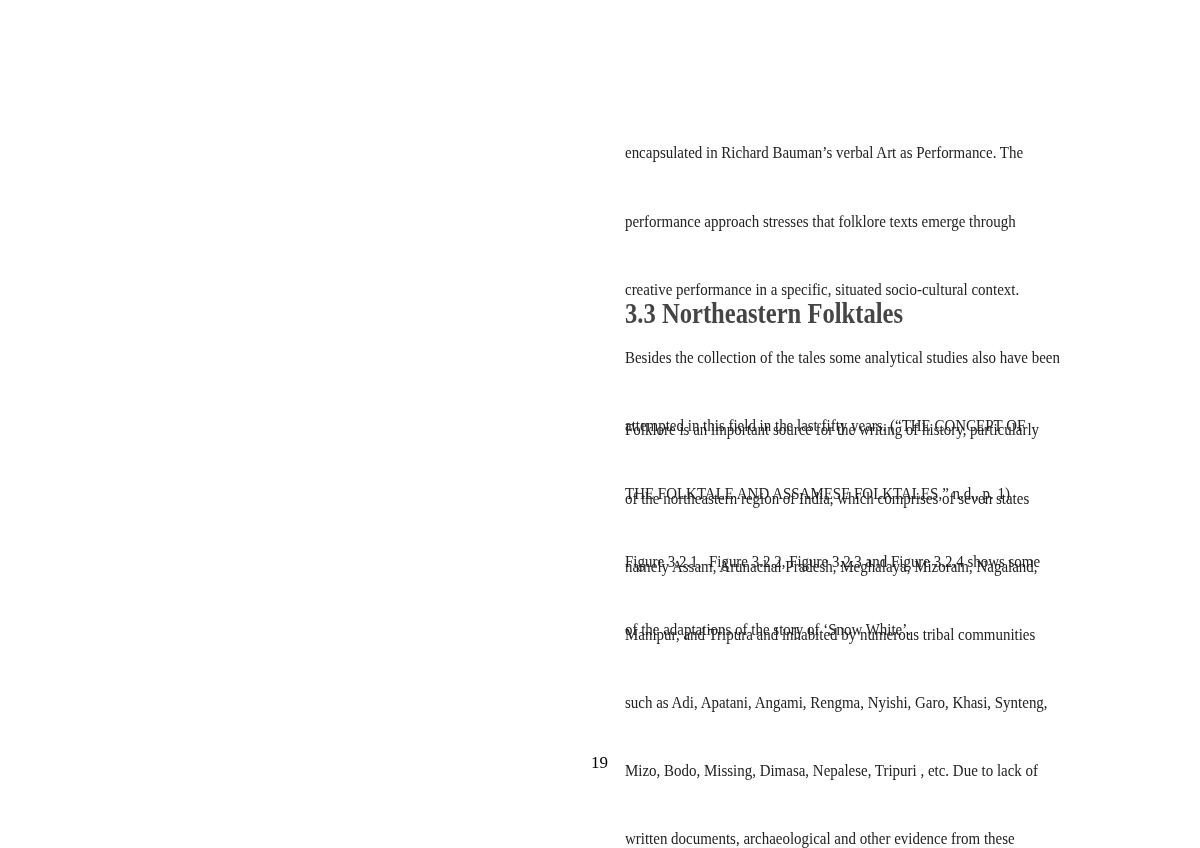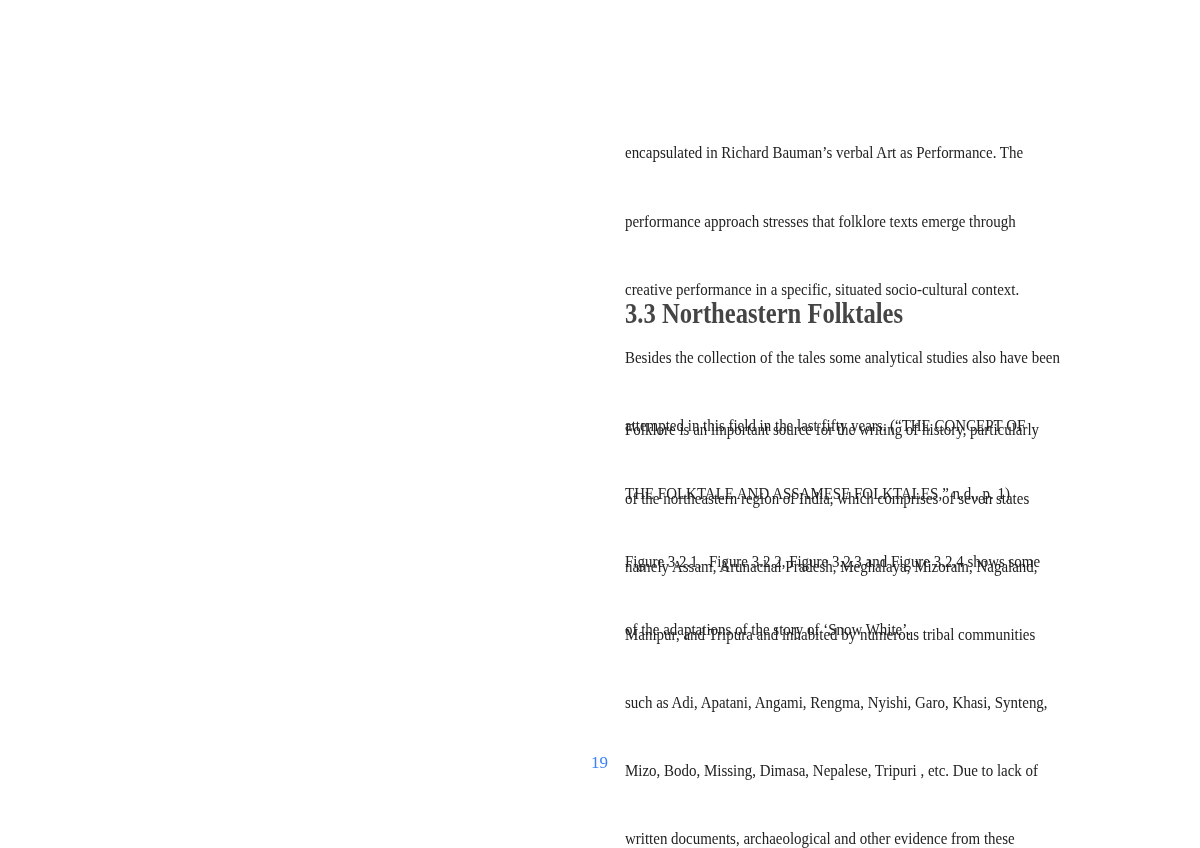--- a/index.html
+++ b/index.html
@@ -43,21 +43,21 @@
     white-space: pre;
     transform: scaleX(0.82);
     transform-origin: 0 0;
   }
   .folio {
     position: absolute;
     left: 591px;
     top: 752px;
     font-size: 17px;
     line-height: 22.7px;
-    color: #3b82f6;
+    color: #000000;
   }
   .line { min-height: 22.7px; }
 </style>
 </head>
 <body>
 
 <div class="page">
 
   <div class="text-block intro-paragraph">
     <div class="line">encapsulated in Richard Bauman’s verbal Art as Performance. The</div>

